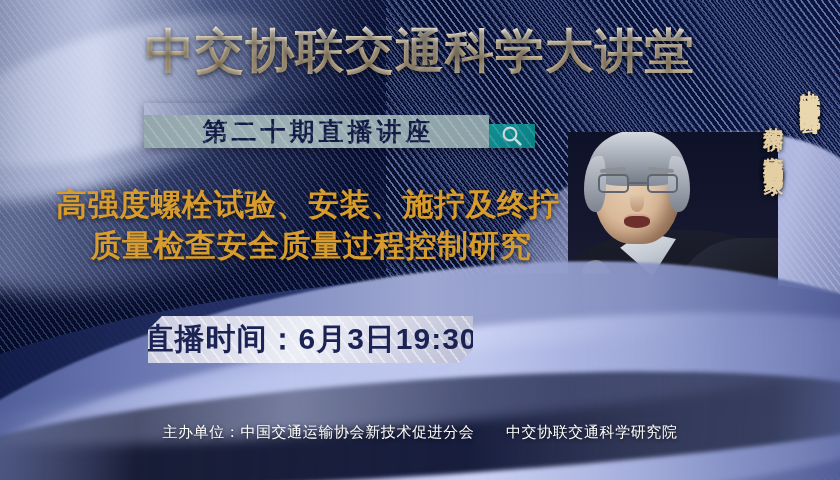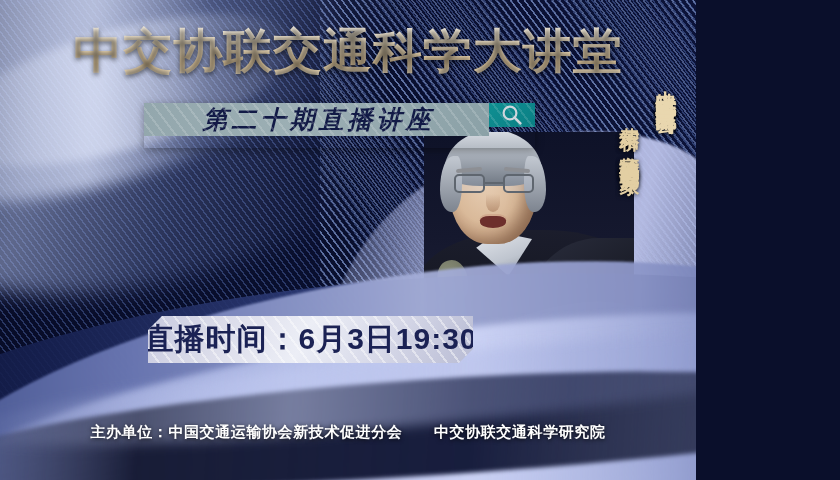--- a/index.html
+++ b/index.html
@@ -1,20 +1,20 @@
 <!DOCTYPE html>
 <html lang="zh"><head>
 <meta charset="utf-8">
 <title>讲堂海报</title>
 <style>
   html,body{margin:0;padding:0;background:#0a0f2b;}
   *{box-sizing:border-box;}
   #poster{
     position:relative;
-    width:696px;height:480px;
+    width:840px;height:480px;
     overflow:hidden;
     font-family:"Liberation Sans","DejaVu Sans",sans-serif;
     background:#4c1d95;
   }
 
   
   .bg-base{
     position:absolute;inset:0;
     background:
       radial-gradient(140% 90% at 88% 18%, #2b3c7a 0%, #1b2556 28%, #0d1540 52%, #070c22 78%),
@@ -239,23 +239,22 @@
     text-shadow:0 2px 5px rgba(0,0,0,.55);
     transform:scaleX(1.04);
     font-family:"DejaVu Sans","Liberation Sans",sans-serif;
     white-space:nowrap;
   }
 
   
   .sub-bar{
     position:absolute;left:144px;top:103px;
     width:391px;height:45px;
-    display:flex;align-items:flex-start;
+    display:flex;align-items:flex-end;
     box-shadow:0 2px 8px rgba(0,0,0,.35);
-    font-style:italic;
   }
   .sub-bar-text{
     flex:1;
     background:linear-gradient(100deg,#93a7ad 0%,#9cafb4 45%,#8ba1a7 100%);
     display:flex;align-items:center;justify-content:center;
     color:#121a46;
     font-size:25px;
     font-weight:bold;
     letter-spacing:4px;
     text-indent:4px;
@@ -334,21 +333,21 @@
   }
   .v-org{right:16px;top:74px;font-size:21px;}
   .v-name{right:52px;top:112px;font-size:20px;color:#e3cfa3;}
 
   
   .footer{
     position:absolute;left:0;right:0;top:423px;
     text-align:center;
     color:#ffffff;
     font-size:15px;
-    font-weight:bold;
+    font-weight:normal;
     letter-spacing:.6px;
     text-shadow:0 1px 4px rgba(0,0,0,.8);
     white-space:nowrap;
   }
   .footer .gap{display:inline-block;width:22px;}
 </style>
 </head>
 <body>
 
 <div id="poster">
@@ -417,20 +416,24 @@
   <div class="sub-bar">
     <div class="sub-bar-text">第二十期直播讲座</div>
     <div class="sub-bar-search">
       <svg width="24" height="24" viewBox="0 0 24 24">
         <circle cx="10" cy="10" r="6.4" fill="none" stroke="#cfd6dc" stroke-width="2.2"></circle>
         <line x1="14.6" y1="14.6" x2="20.4" y2="20.4" stroke="#cfd6dc" stroke-width="2.6" stroke-linecap="round"></line>
       </svg>
     </div>
   </div>
 
+  <div class="lecture-title">
+    <span class="lt-line1">高强度螺栓试验、安装、施拧及终拧</span>
+    <span class="lt-line2">质量检查安全质量过程控制研究</span>
+  </div>
 
   <div class="time-badge">
     <span class="time-badge-text">直播时间：6月3日19:30</span>
   </div>
 
   <div class="v-col v-org">中铁大桥科学研究院有限公司</div>
   <div class="v-col v-name">黄绍桥　高栓试验研究首席专家</div>
 
   <div class="footer">
     <span>主办单位：中国交通运输协会新技术促进分会</span>

